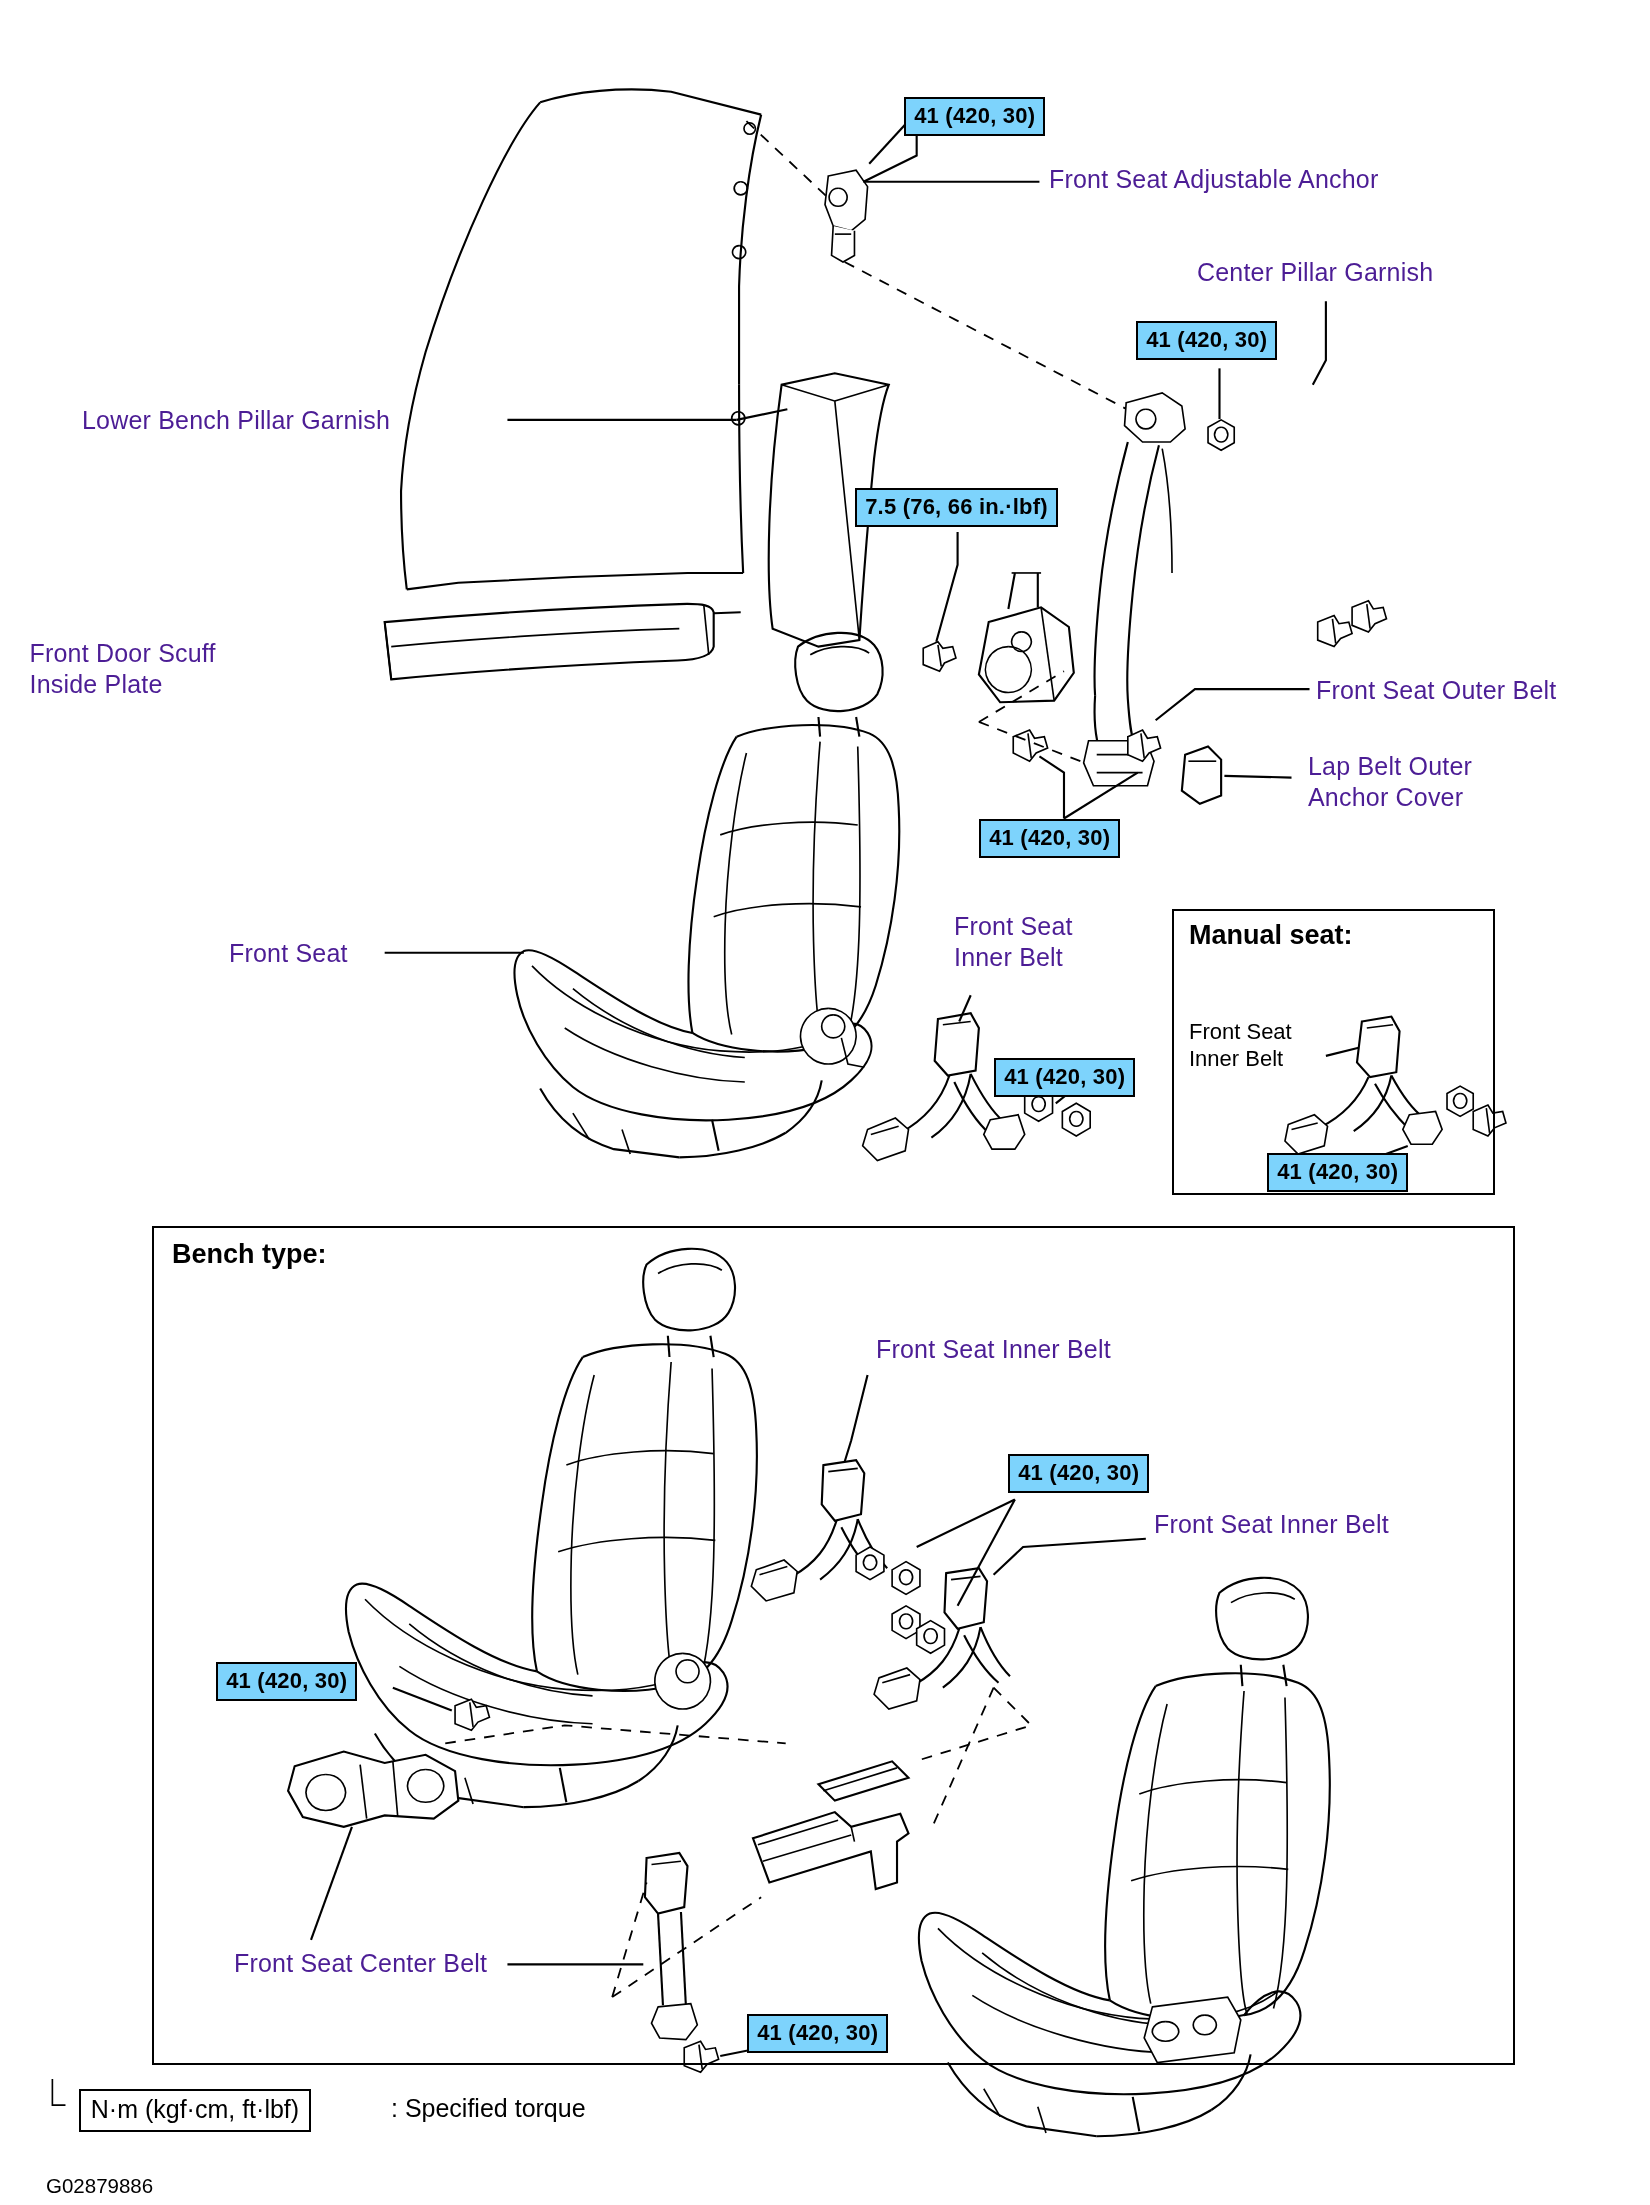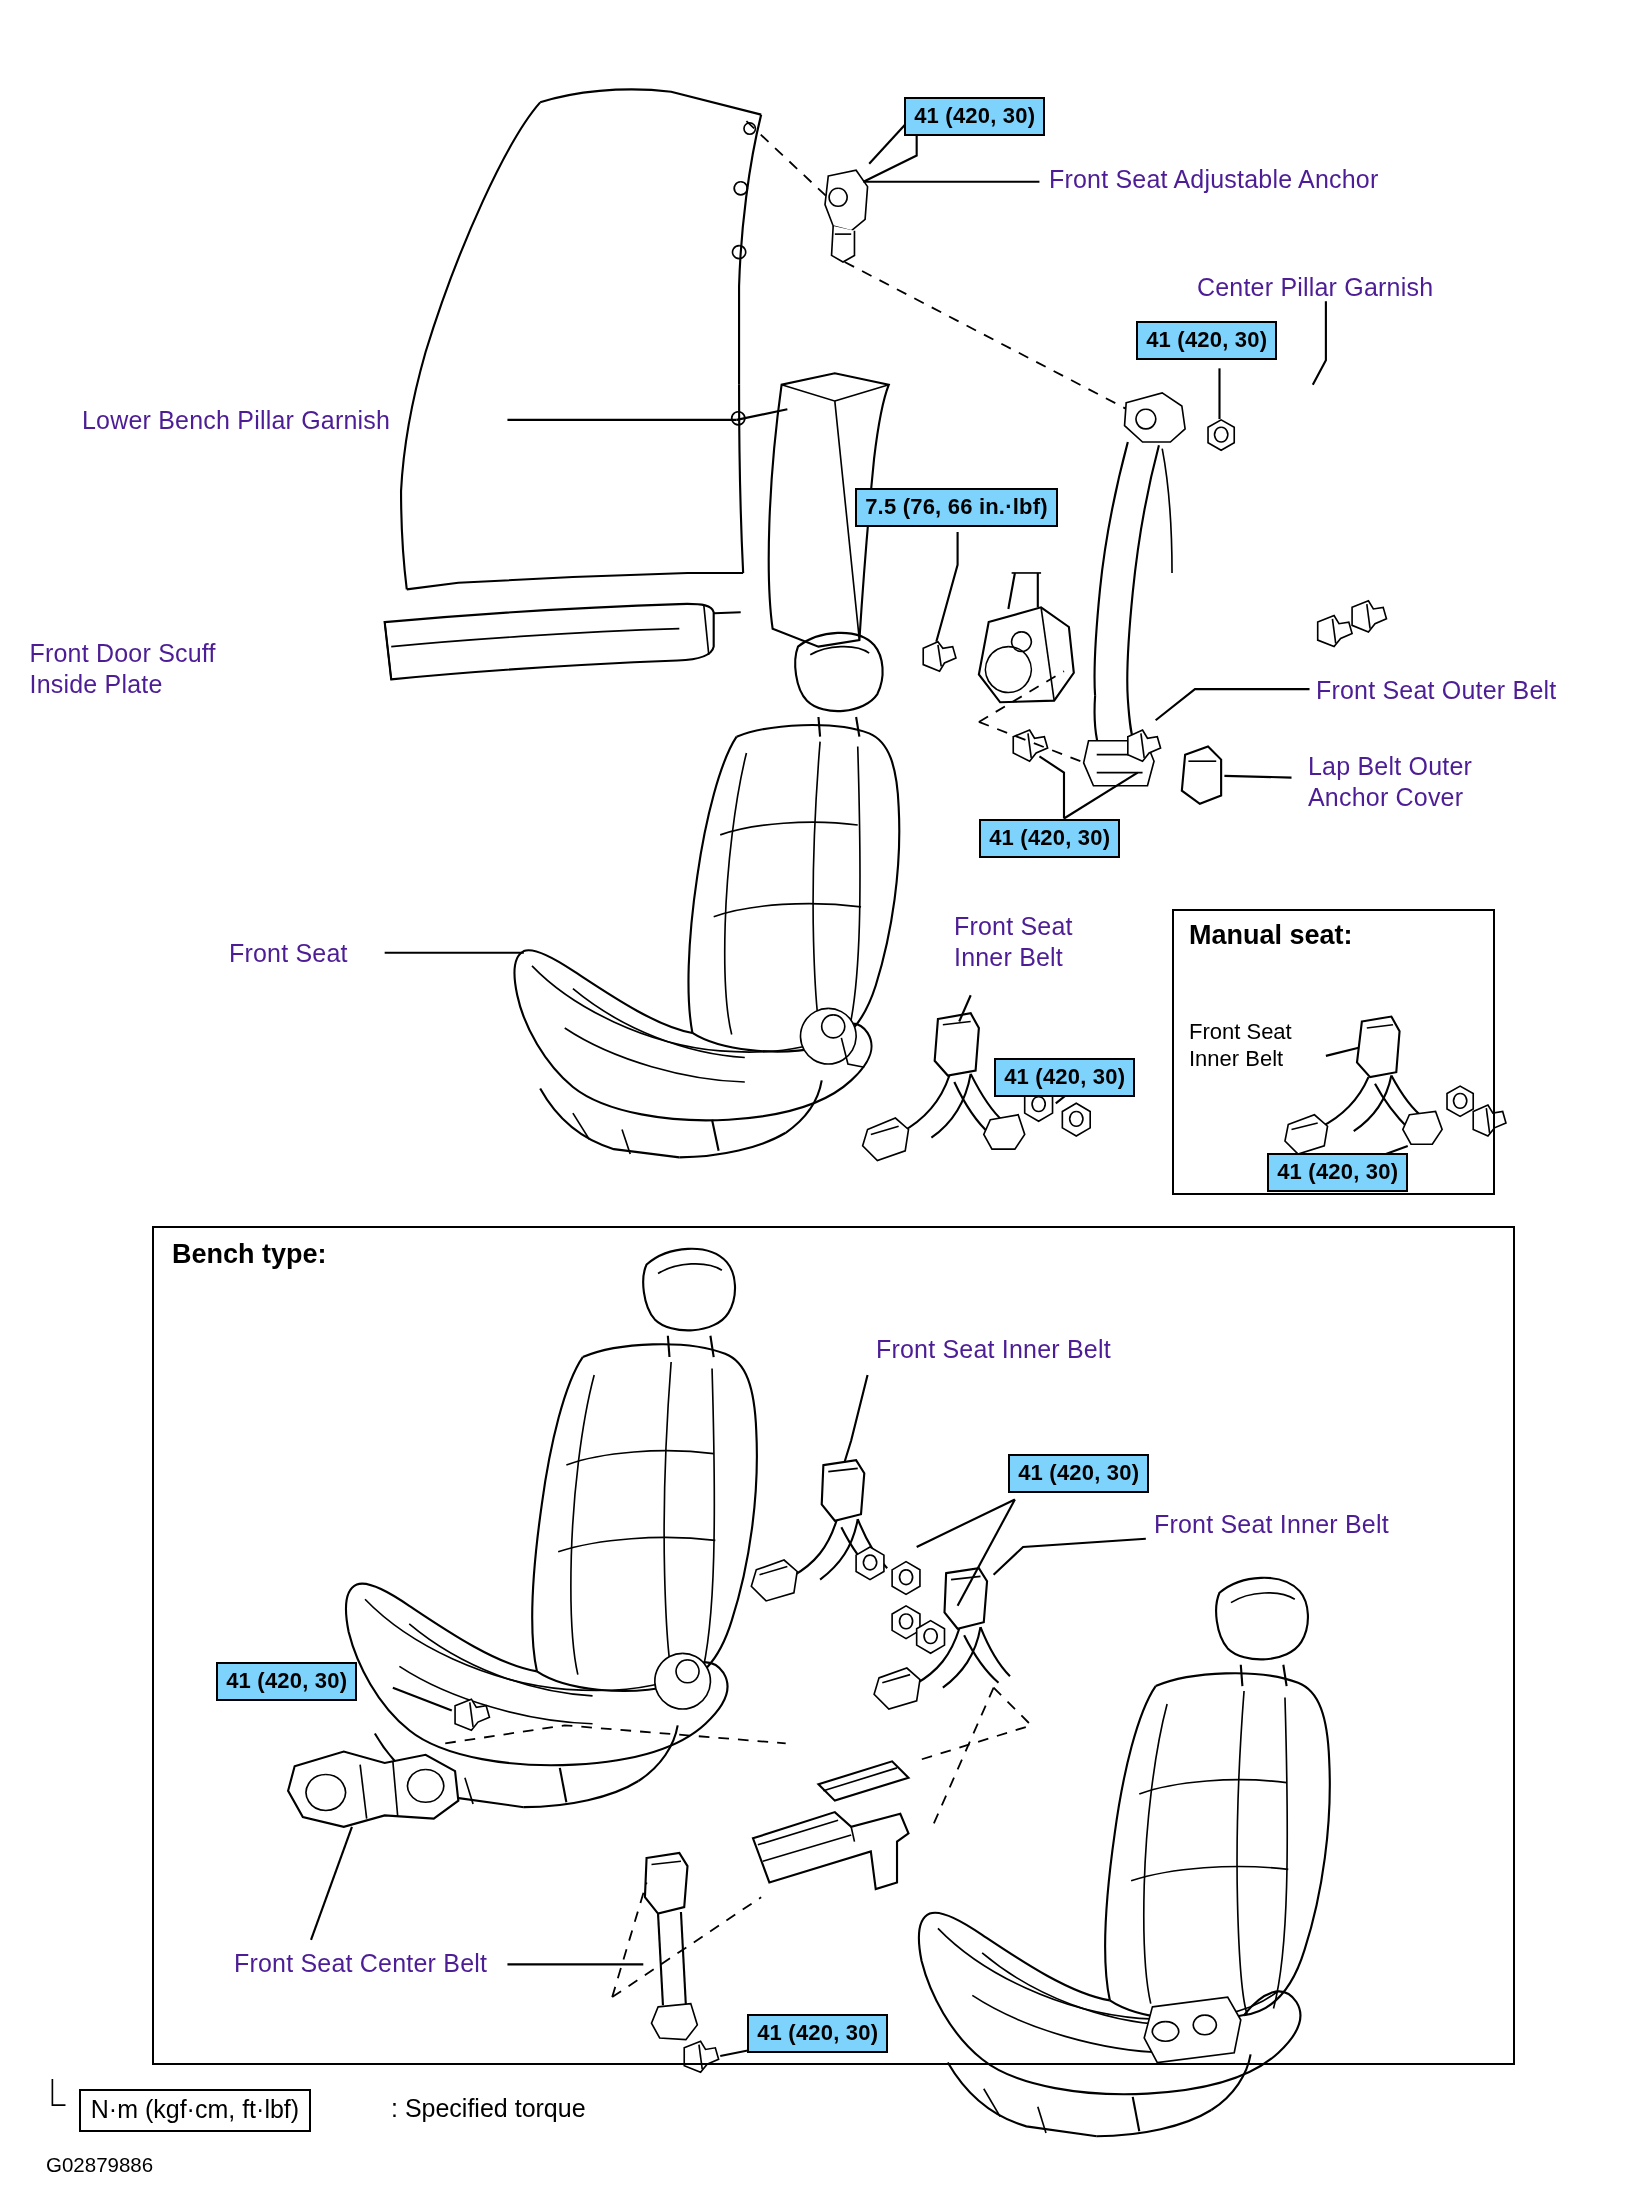--- a/index.html
+++ b/index.html
@@ -64,20 +64,21 @@
   }
   .footer-text {
     position: absolute;
     font-size: 25px;
     white-space: nowrap;
   }
   .figcode {
     position: absolute;
     font-size: 20.5px;
     white-space: nowrap;
+    margin-top: 21px;
   }
   svg.art {
     position: absolute;
     left: 0;
     top: 0;
     width: 1650px;
     height: 2205px;
     pointer-events: none;
   }
   .ln { fill: none; stroke: #000; stroke-width: 2.6; }
@@ -397,21 +398,21 @@
       <path class="ln-lead" d="M480 2062 L 552 2090"></path>
     </g>
 
     <path class="ln-thin" d="M64 2540 L 64 2572 L 80 2572"></path>
   </svg>
 
   <div class="torque" style="left:904px; top:97px;">41 (420, 30)</div>
 
   <div class="label" style="left:1049px; top:164px;">Front Seat Adjustable Anchor</div>
 
-  <div class="label" style="left:1197px; top:272px;">Center Pillar Garnish</div>
+  <div class="label" style="left:1197px; top:257px;">Center Pillar Garnish</div>
 
   <div class="torque" style="left:1136px; top:321px;">41 (420, 30)</div>
 
   <div class="label" style="left:82px; top:405px;">Lower Bench Pillar Garnish</div>
 
   <div class="torque" style="left:855px; top:488px;text-align:right;">7.5 (76, 66 in.·lbf)</div>
 
   <div class="label" style="left:29.5px; top:638px;">Front Door Scuff
 Inside Plate</div>
 

